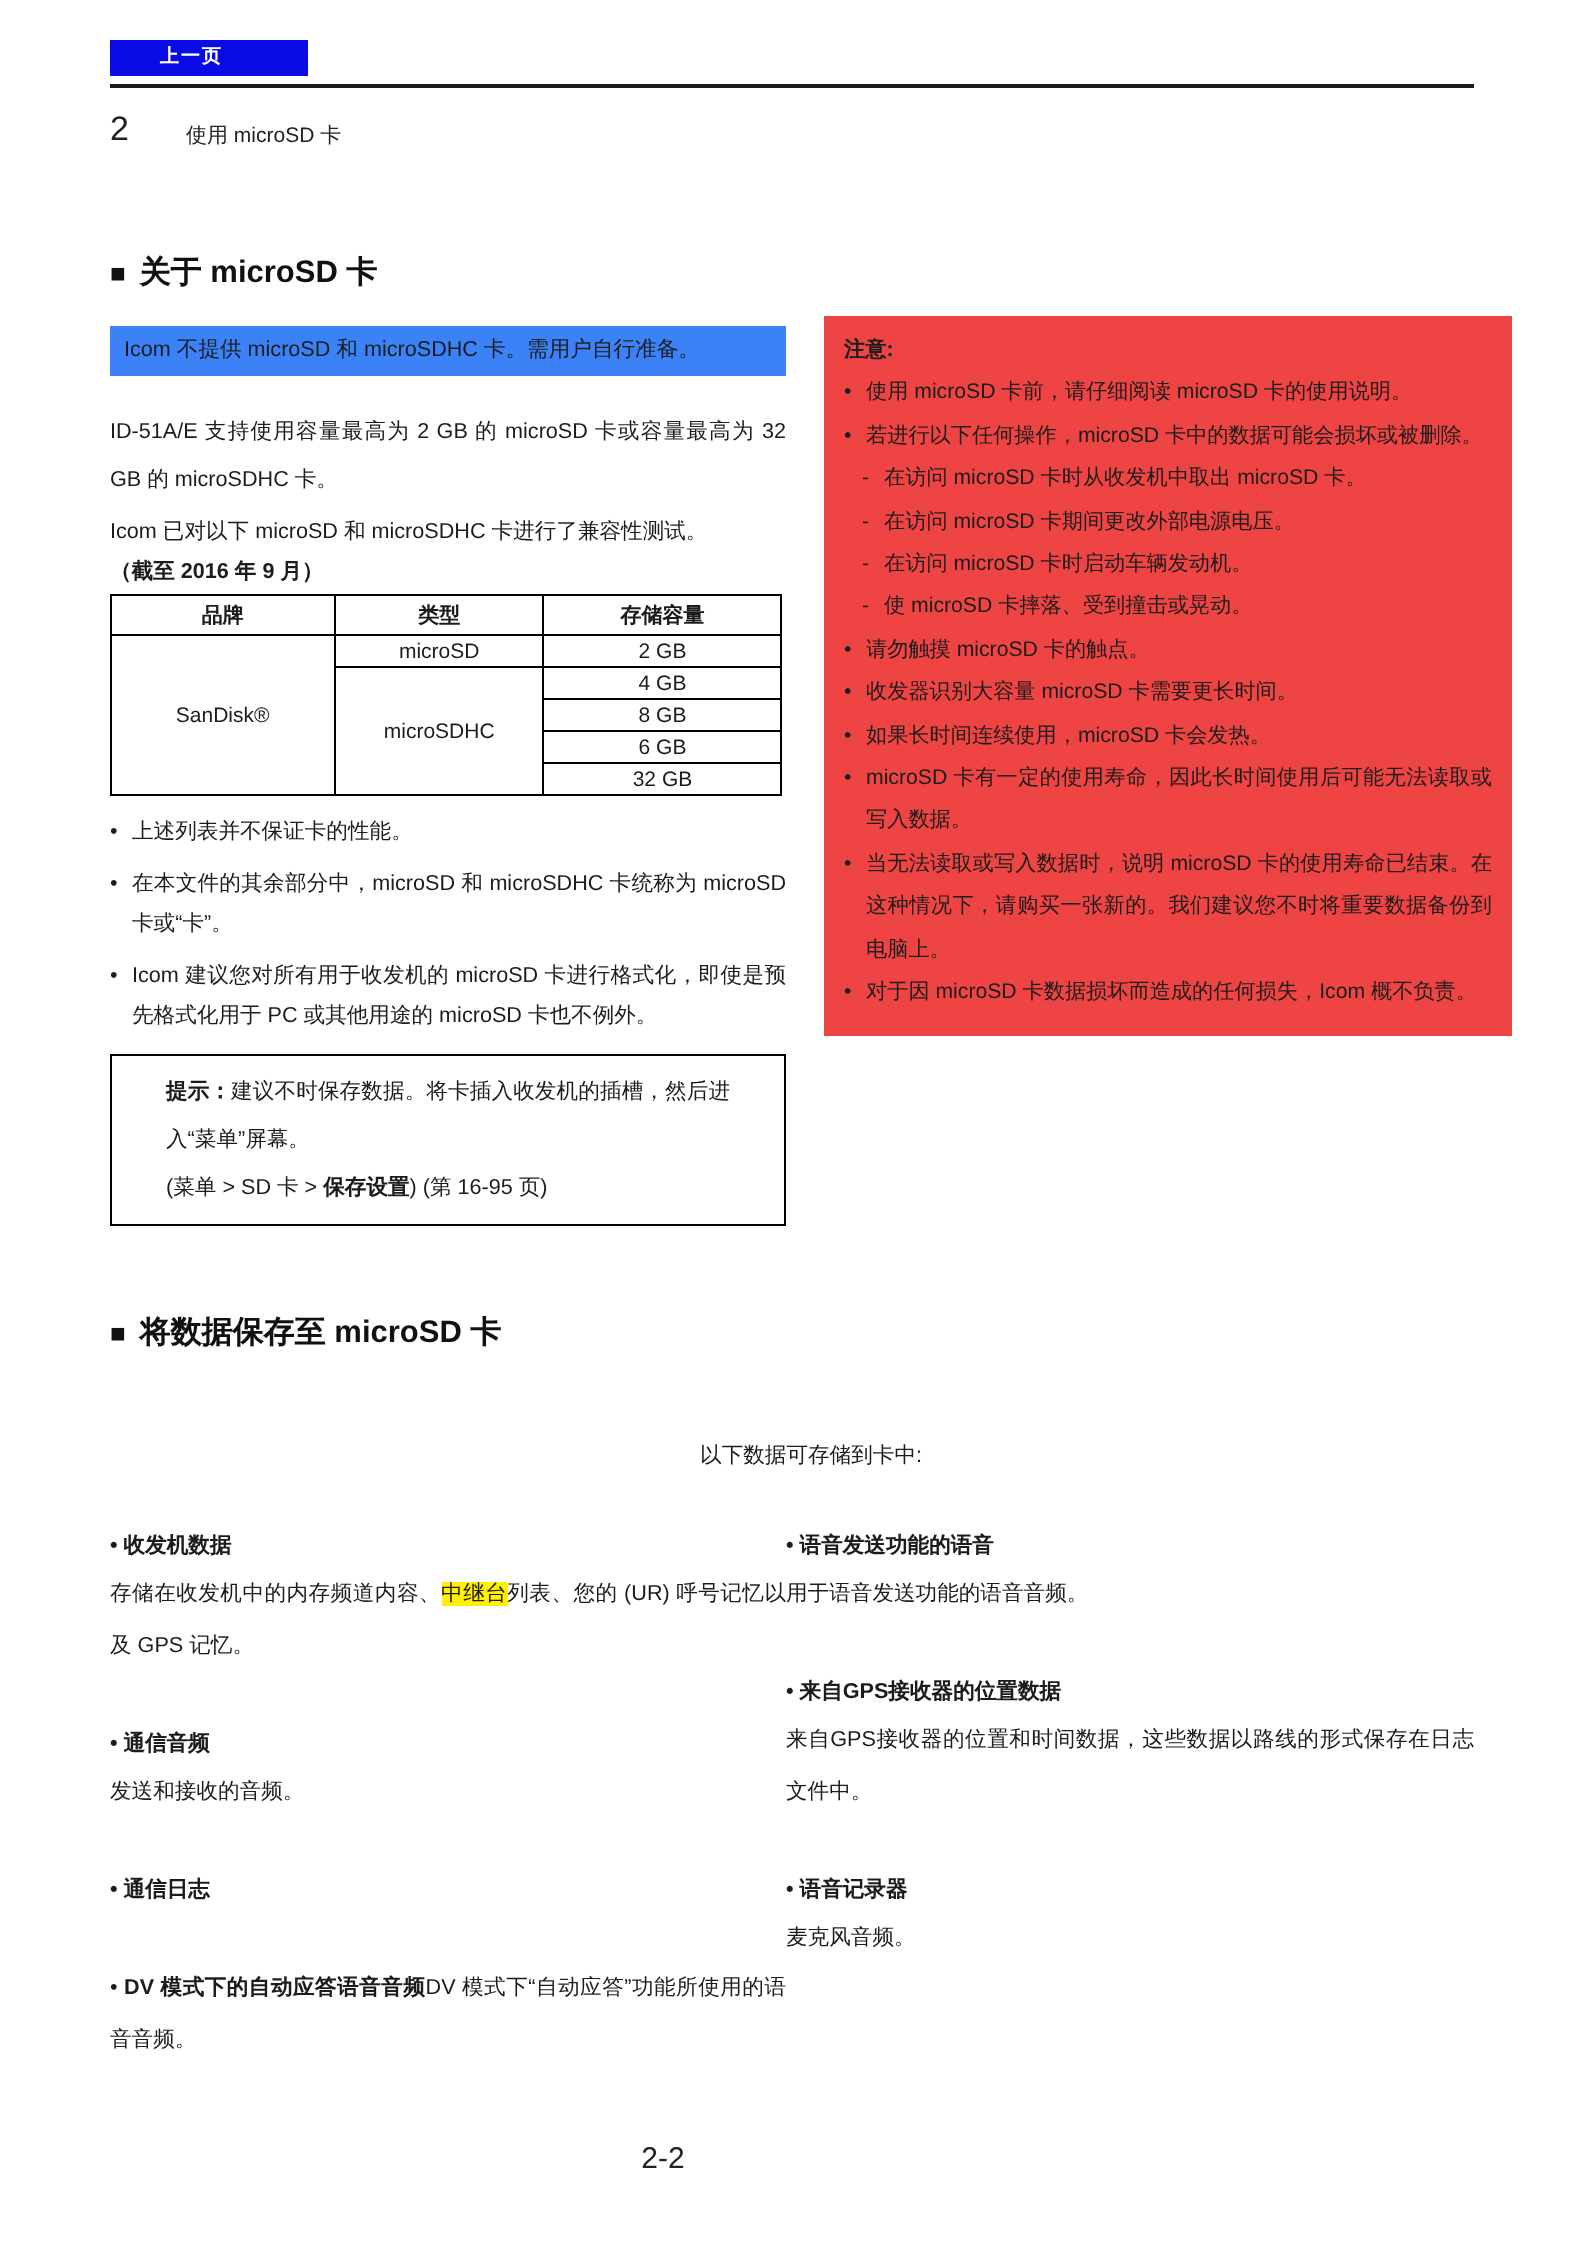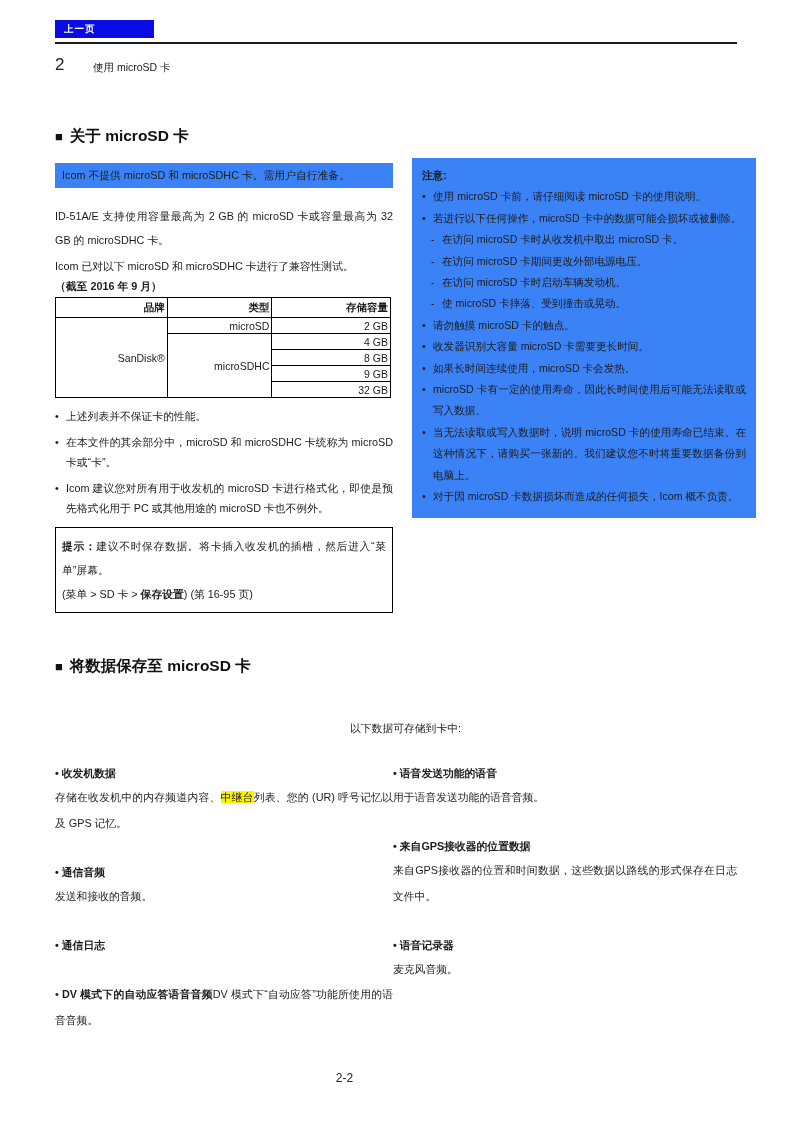--- a/index.html
+++ b/index.html
@@ -2,71 +2,71 @@
 <html><head>
 <meta charset="utf-8">
 <style>
   html,body { margin:0; padding:0; background:#fff; }
   body { font-family:"Liberation Sans","DejaVu Sans",sans-serif; color:#1c1c1c; }
   .page { position:relative; width:793px; height:1122px; background:#ffffff; overflow:hidden; }
 
   
   .back-btn { position:absolute; left:55px; top:20px; width:99px; height:18px;
               background:#0b0be6; color:#fff; font-size:9.5px; font-weight:bold;
-              line-height:18px; padding-left:9px; box-sizing:border-box; letter-spacing:1px; cursor:pointer; }
+              line-height:18px; padding-left:25px; box-sizing:border-box; letter-spacing:1px; cursor:pointer; }
   .header-rule { position:absolute; left:55px; top:42px; width:682px; height:2px; background:#1a1a1a; }
   .chapter-number { position:absolute; left:55px; top:55px; font-size:17px; color:#222; }
   .chapter-title  { position:absolute; left:93px; top:61px; font-size:10.5px; color:#222; }
 
   
   .sec-title { font-size:15.5px; font-weight:bold; margin:0; color:#111; }
   .sec-title .sq { font-size:13px; margin-right:7px; }
   p { margin:0; }
 
   
   .col-left { position:absolute; left:55px; top:126px; width:338px; font-size:10.8px; }
   .gray-note { margin-top:16px; background:#3b82f6; padding:4px 7px; line-height:17px; }
   .para { margin-top:16px; line-height:24px; text-align:justify; }
   .para2 { margin-top:2px; line-height:24px; text-align:justify; }
   .tbl-caption { line-height:16px;font-weight:bold; }
   table.sd { border-collapse:collapse; margin-top:3px; width:336px; font-size:10.5px; }
-  table.sd th, table.sd td { border:1px solid #000; text-align:right; padding:0 2px; }
+  table.sd th, table.sd td { border:1px solid #000; text-align:center; padding:0 2px; }
   table.sd th { height:19px; font-weight:bold; }
   table.sd td { height:15px; }
   col.c1 { width:112px; } col.c2 { width:105px; } col.c3 { width:119px; }
 
   .bullets { margin-top:8px; }
   .bullets p { position:relative; padding-left:11px; line-height:20.5px; margin-bottom:5px; text-align:justify; }
   .bullets .bm { position:absolute; left:0; top:0; }
 
-  .tip-box { margin-top:8px; border:1px solid #000; padding:6px 6px; line-height:24px; text-align:justify; }
+  .tip-box { margin-top:8px; border:1px solid #000; padding:6px 27px; line-height:24px; text-align:justify; }
   .tip-box b, .inline-b { font-weight:bold; }
 
   
   .col-right { position:absolute; left:412px; top:158px; width:344px; }
-  .notice-box { background:#3b82f6; padding:7px 10px 10px 10px; font-size:10.6px; line-height:21.4px; }
+  .notice-box { background:#ef4444; padding:7px 10px 10px 10px; font-size:10.6px; line-height:21.4px; }
   .notice-label { font-weight:bold; }
   .notice-box p { position:relative; text-align:justify; }
   .notice-box p.nb { padding-left:11px; }
   .notice-box p.nd { padding-left:20px; }
   .notice-box p.nb .bm { position:absolute; left:0; top:0; }
   .notice-box p.nd .bm { position:absolute; left:9px; top:0; }
 
   
   .section-save { position:absolute; left:55px; top:656px; width:701px; font-size:10.8px; }
   .save-intro { margin-top:42px; line-height:18px;text-align:center; }
   .save-cols { display:flex; margin-top:25px; }
   .sc-left  { width:338px; }
   .sc-right { width:344px; }
   .save-item { margin-bottom:25px; }
   .save-item .hd { font-weight:bold; line-height:22px; }
   .save-item .bd { line-height:26px; text-align:justify; }
   .hl { background:#fff100; }
 
-  .footer-page { position:absolute; left:13px; width:663px; top:1071px; text-align:center; font-size:12px; color:#222; }
+  .footer-page { position:absolute; left:0; width:663px; top:1071px; text-align:center; font-size:15px; color:#222; }
 </style>
 </head>
 <body>
 
 <div class="page">
 
   <div class="back-btn">上一页</div>
   <div class="header-rule"></div>
   <div class="chapter-number">2</div>
   <div class="chapter-title">使用 microSD 卡</div>
@@ -99,21 +99,21 @@
         <td>2 GB</td>
       </tr>
       <tr>
         <td rowspan="4">microSDHC</td>
         <td>4 GB</td>
       </tr>
       <tr>
             <td>8 GB</td>
           </tr>
       <tr>
-            <td>9 GB</td>
+            <td>6 GB</td>
           </tr>
       <tr>
             <td>32 GB</td>
           </tr>
     </tbody>
       </table>
 
     <div class="bullets">
       <p><span class="bm">•</span><span>上述列表并不保证卡的性能。</span></p>
       <p><span class="bm">•</span><span>在本文件的其余部分中，microSD 和 microSDHC 卡统称为 microSD 卡或“卡”。</span></p>

